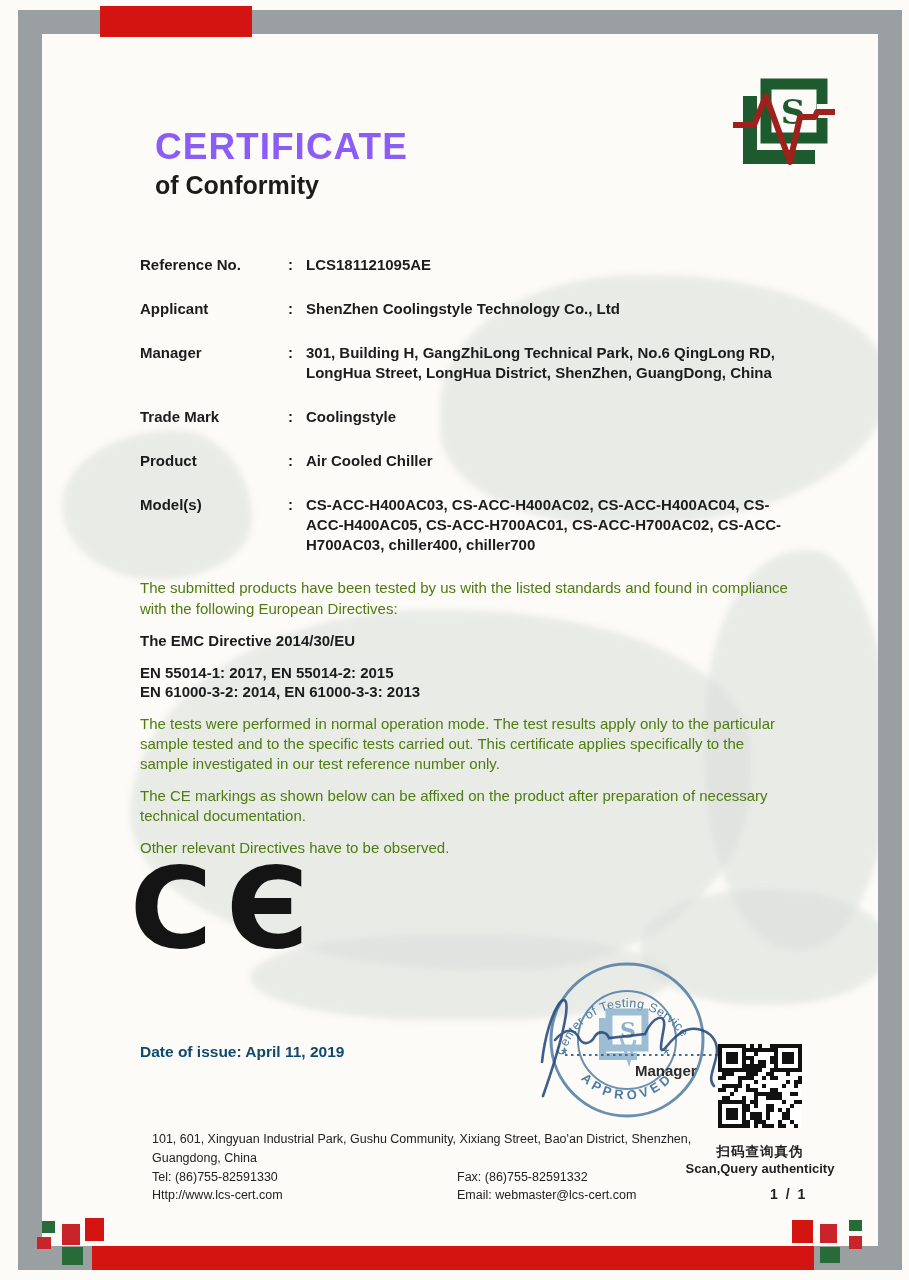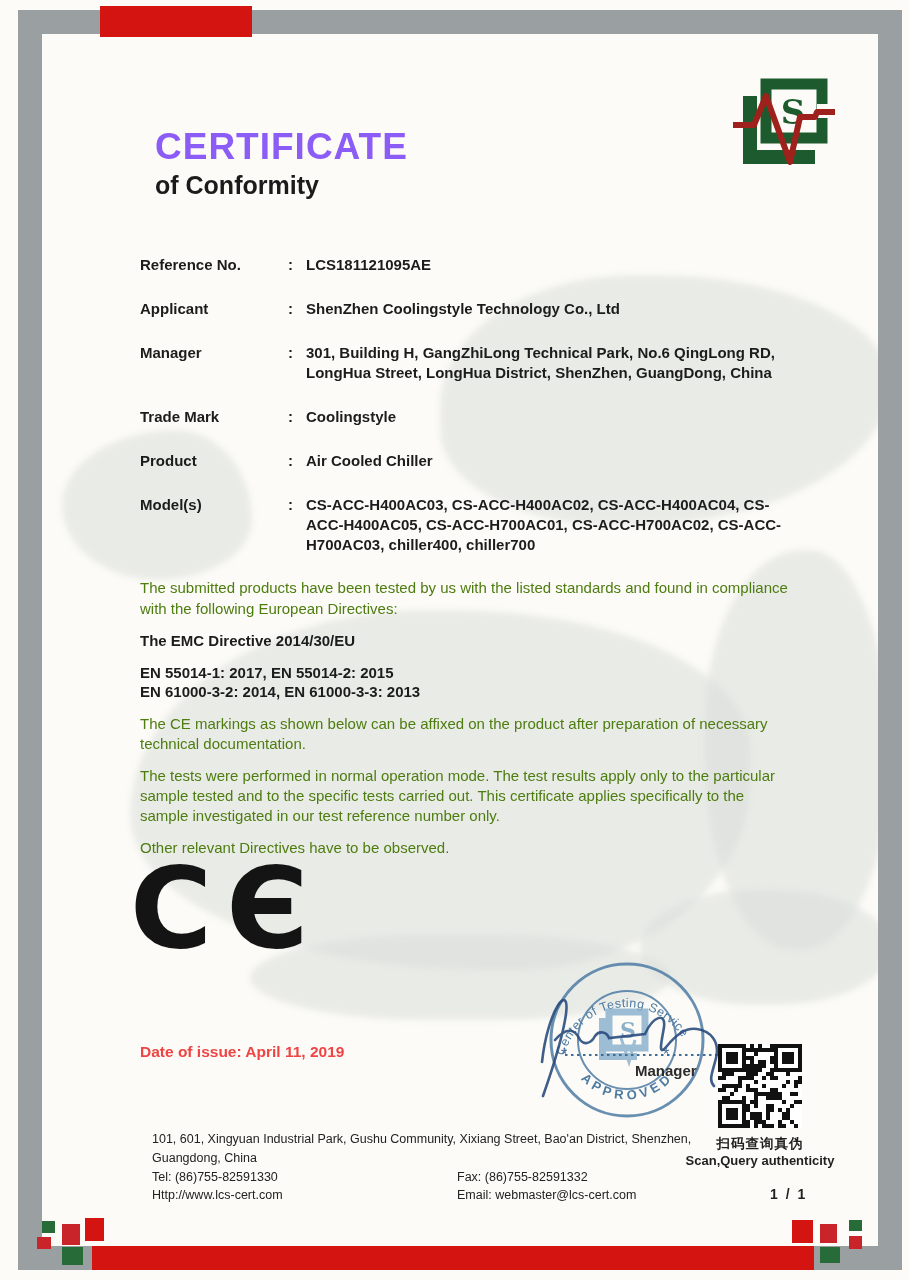--- a/index.html
+++ b/index.html
@@ -21,25 +21,25 @@
   .subtitle{font-size:25px; font-weight:700; color:#1b1b1b; margin-top:6px;}
   .logo{left:733px; top:74px; width:102px; height:98px;}
   .maincol{left:140px; top:255px; width:652px;}
   .frow{display:grid; grid-template-columns:148px 18px 486px; margin-bottom:24px;
         font-size:15px; font-weight:700; line-height:1.33; color:#1c1c1c;}
   .body-text{font-size:15px; line-height:1.34; color:#4d7c0f; margin:12px 0 0 0;}
   .body-text.b{font-weight:700; color:#1c1c1c;}
   .mt18{margin-top:18px;}
   .ce{left:130px; top:852px; font-family:"DejaVu Sans",sans-serif; font-weight:700;
       font-size:112px; letter-spacing:14px; color:#141414; line-height:1;}
-  .dateline{left:140px; top:1043px; font-size:15.5px; font-weight:700; color:#ef4444;}
+  .dateline{left:140px; top:1043px; font-size:15.5px; font-weight:700; color:#0c4a6e;}
   .stampbox{left:532px; top:950px; width:230px; height:180px; z-index:3;}
   .qrblock{left:660px; top:1044px; width:200px; text-align:center; z-index:4;}
   .qrblock .qrimg{display:inline-block; width:84px; height:84px; background:#fff;}
-  .qr-cn{font-size:13.5px; font-weight:700; margin-top:3px; letter-spacing:1px;}
+  .qr-cn{font-size:13.5px; font-weight:700; margin-top:11px; letter-spacing:1px;}
   .qr-en{font-size:13px; font-weight:700;}
   .footer{left:152px; top:1130px; width:560px; font-size:12.5px; line-height:1.5; color:#222;}
   .frow2{display:flex;}
   .frow2 .c1{width:305px;}
   .pagenum{left:770px; top:1186px; font-size:14px; font-weight:700; letter-spacing:2px;}
 </style>
 </head>
 <body>
 
 <div class="page">
@@ -117,22 +117,22 @@
       <span>:</span>
       <span>CS-ACC-H400AC03, CS-ACC-H400AC02, CS-ACC-H400AC04, CS-ACC-H400AC05, CS-ACC-H700AC01, CS-ACC-H700AC02, CS-ACC-H700AC03, chiller400, chiller700</span>
     </div>
 
     <p class="body-text mt18">The submitted products have been tested by us with the listed standards and found in compliance with the following European Directives:</p>
     <p class="body-text b">The EMC Directive 2014/30/EU</p>
     <p class="body-text b" style="line-height:1.3;">
       <span>EN 55014-1: 2017, EN 55014-2: 2015</span><br>
       <span>EN 61000-3-2: 2014, EN 61000-3-3: 2013</span>
     </p>
+    <p class="body-text">The tests were performed in normal operation mode. The test results apply only to the particular sample tested and to the specific tests carried out. This certificate applies specifically to the sample investigated in our test reference number only.</p>
     <p class="body-text">The CE markings as shown below can be affixed on the product after preparation of necessary technical documentation.</p>
-    <p class="body-text">The tests were performed in normal operation mode. The test results apply only to the particular sample tested and to the specific tests carried out. This certificate applies specifically to the sample investigated in our test reference number only.</p>
     <p class="body-text">Other relevant Directives have to be observed.</p>
   </div>
 
   <div class="content ce">CЄ</div>
 
   <div class="content dateline">Date of issue: April 11, 2019</div>
 
   <div class="content stampbox">
     <svg width="230" height="180" viewBox="-95 -90 230 180">
       <circle cx="0" cy="0" r="76" fill="none" stroke="#4d7ba3" stroke-width="3" opacity=".85"></circle>

